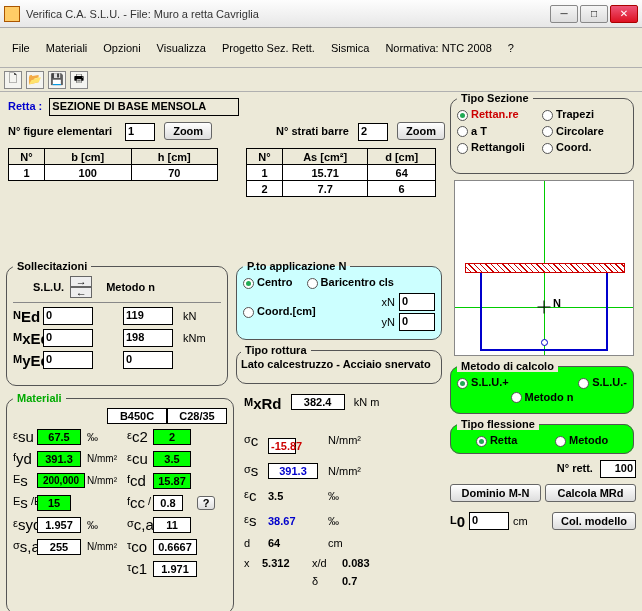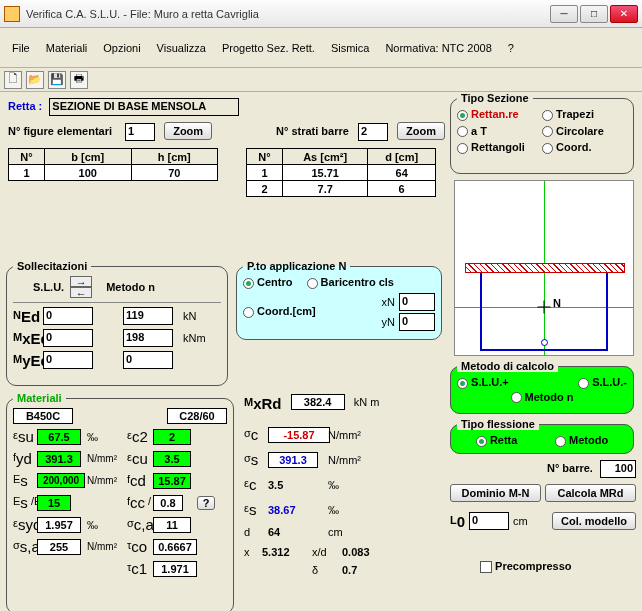--- a/index.html
+++ b/index.html
@@ -190,43 +190,47 @@
       <div><span class="radio"></span> <span class="lbl">Coord.[cm]</span></div>
       <div style="margin-left:auto; display:grid; grid-template-columns:auto auto; gap:2px 4px; align-items:center;">
         <span>xN</span>
           <span class="inputbox" style="width:36px;">0</span>
         <span>yN</span>
           <span class="inputbox" style="width:36px;">0</span>
       </div>
     </div>
   </fieldset>
 
+  <fieldset style="position:absolute; left:236px; top:252px; width:206px; height:40px; padding:2px 4px;">
+    <legend>Tipo rottura</legend>
+    <div style="font-weight:bold; white-space:nowrap; overflow:hidden;">Lato calcestruzzo - Acciaio snervato</div>
+  </fieldset>
 
   <fieldset class="greenpanel" style="position:absolute; left:450px; top:268px; width:184px; height:54px;">
     <legend style="background:#ece9d8;">Metodo di calcolo</legend>
     <div style="display:flex; justify-content:space-between;">
       <div><span class="radio sel"></span> <span class="lbl">S.L.U.+</span></div>
       <div><span class="radio"></span> <span class="lbl">S.L.U.-</span></div>
     </div>
     <div style="text-align:center; margin-top:2px;"><span class="radio"></span> <span class="lbl">Metodo n</span></div>
   </fieldset>
 
   <fieldset class="greenpanel" style="position:absolute; left:450px; top:326px; width:184px; height:36px;">
     <legend style="background:#ece9d8;">Tipo flessione</legend>
     <div style="display:flex; justify-content:space-around;">
       <div><span class="radio sel"></span> <span class="lbl">Retta</span></div>
       <div><span class="radio"></span> <span class="lbl">Metodo</span></div>
     </div>
   </fieldset>
 
   <fieldset style="position:absolute; left:6px; top:300px; width:228px; height:222px;">
     <legend class="green">Materiali</legend>
-    <div style="display:flex; justify-content:space-between; margin-bottom:4px;">
+    <div style="display:flex; justify-content:flex-end; margin-bottom:4px;">
       <span class="whitebox" style="width:60px;">B450C</span>
-      <span class="whitebox" style="width:60px;">C28/60</span>
+      <span class="whitebox" style="width:60px;">C28/35</span>
     </div>
     <div style="display:grid; grid-template-columns:24px 50px 40px 26px 44px 18px; row-gap:5px; align-items:center;">
       <span><span>ε</span><sub>su</sub></span>
       <span class="greenbox" style="width:44px;">67.5</span>
       <span>‰</span>
       <span><span>ε</span><sub>c2</sub></span>
       <span class="greenbox" style="width:38px;">2</span>
       <span></span>
 
       <span><span>f</span><sub>yd</sub></span>
@@ -274,21 +278,21 @@
   </fieldset>
 
   <div style="position:absolute; left:244px; top:302px; width:200px;">
     <div style="margin-bottom:14px;">
       <span class="lbl"><span>M</span><sub>xRd</sub></span>
       <span class="whitebox" style="width:54px; margin:0 6px;">382.4</span>
       <span>kN m</span>
     </div>
     <div style="display:grid; grid-template-columns:24px 60px 50px; row-gap:8px; align-items:center;">
       <span><span>σ</span><sub>c</sub></span>
-      <span class="whitebox resred" style="width:62px;">-15.87</span>
+      <span class="whitebox resred" style="width:28px;margin-top:12px;">-15.87</span>
       <span>N/mm²</span>
 
       <span><span>σ</span><sub>s</sub></span>
       <span class="whitebox resblue" style="width:50px;">391.3</span>
       <span>N/mm²</span>
 
       <span><span>ε</span><sub>c</sub></span>
       <span class="lbl">3.5</span>
       <span>‰</span>
 
@@ -307,31 +311,28 @@
       <span class="lbl">0.083</span>
       <span></span>
         <span></span>
       <span>δ</span>
       <span class="lbl">0.7</span>
     </div>
   </div>
 
   <div style="position:absolute; left:450px; top:368px; width:186px;">
     <div style="text-align:right; margin-bottom:6px;">
-      <span class="lbl">N° barre.</span>
+      <span class="lbl">N° rett.</span>
       <span class="inputbox" style="width:36px; margin-left:4px;">100</span>
     </div>
     <div style="display:flex; gap:4px; margin-bottom:10px;">
       <button class="btn" style="flex:1;">Dominio M-N</button>
       <button class="btn" style="flex:1;">Calcola MRd</button>
     </div>
     <div style="display:flex; align-items:center; gap:4px; margin-bottom:30px;">
       <span class="lbl"><span>L</span><sub>0</sub></span>
       <span class="inputbox" style="width:40px;">0</span>
       <span>cm</span>
       <button class="btn" style="margin-left:auto;">Col. modello</button>
     </div>
-    <div style="margin-top:30px; margin-left:30px;">
-      <span class="checkbox"></span> <span class="lbl">Precompresso</span>
-    </div>
   </div>
 
 </div>
 
 </body></html>

